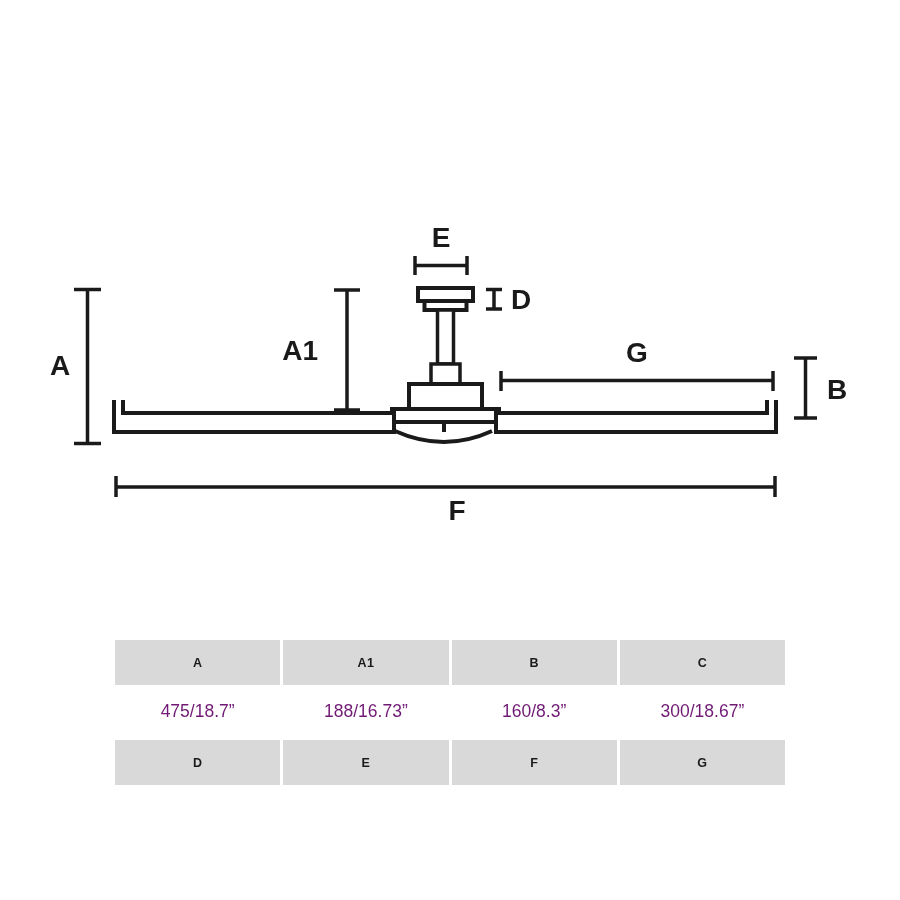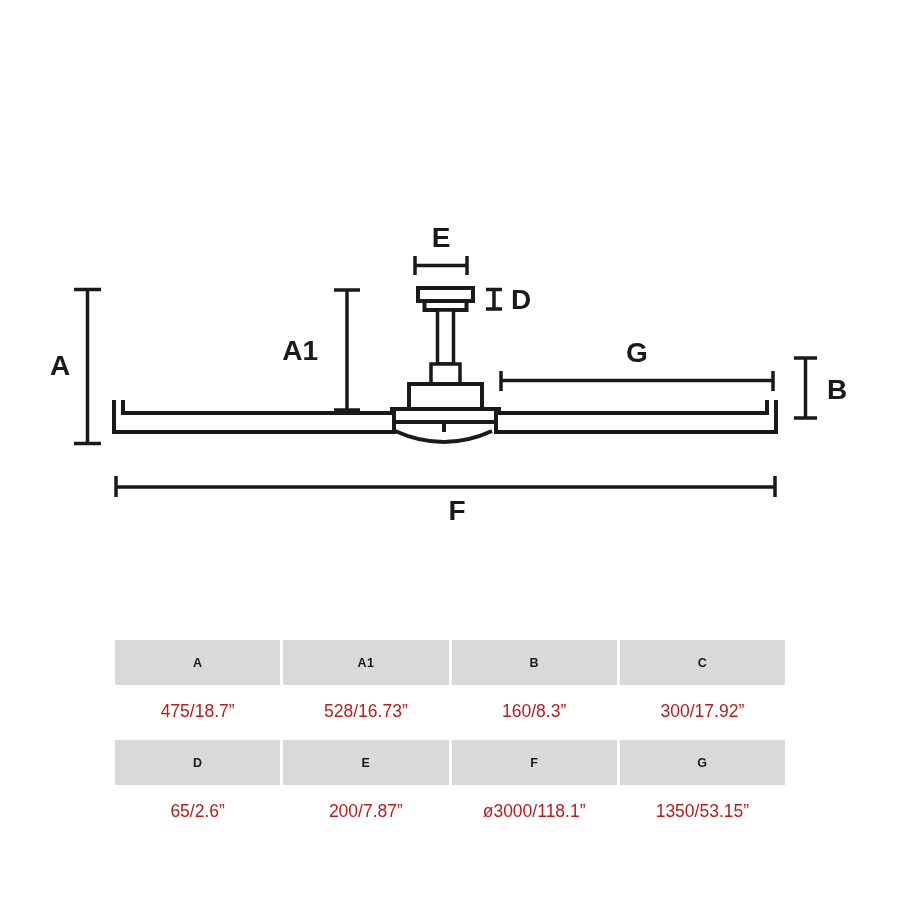--- a/index.html
+++ b/index.html
@@ -64,21 +64,21 @@
     vertical-align: middle;
     letter-spacing: 0.3px;
     border: 0;
     padding: 0;
   }
   table.spec td {
     background: #ffffff;
     font-family: "Liberation Sans", sans-serif;
     font-weight: normal;
     font-size: 17.5px;
-    color: #b91c1c;
+    color: #701a75;
     height: 52px;
     text-align: center;
     vertical-align: middle;
     border: 0;
     padding: 0;
     white-space: nowrap;
   }
   table.spec tr.spacer td {
     height: 3px;
     background: #ffffff;
@@ -174,39 +174,33 @@
     <table class="spec">
       <tbody>
         <tr>
           <th>A</th>
           <th>A1</th>
           <th>B</th>
           <th>C</th>
         </tr>
         <tr>
           <td>475/18.7”</td>
-          <td>528/16.73”</td>
+          <td>188/16.73”</td>
           <td>160/8.3”</td>
-          <td>300/17.92”</td>
+          <td>300/18.67”</td>
         </tr>
         <tr class="spacer">
           <td></td>
             <td></td>
           <td></td>
             <td></td>
         </tr>
         <tr>
           <th>D</th>
           <th>E</th>
           <th>F</th>
           <th>G</th>
         </tr>
-        <tr>
-          <td>65/2.6”</td>
-          <td>200/7.87”</td>
-          <td>ø3000/118.1”</td>
-          <td>1350/53.15”</td>
-        </tr>
       </tbody>
     </table>
   </div>
 
 </div>
 
 </body></html>

